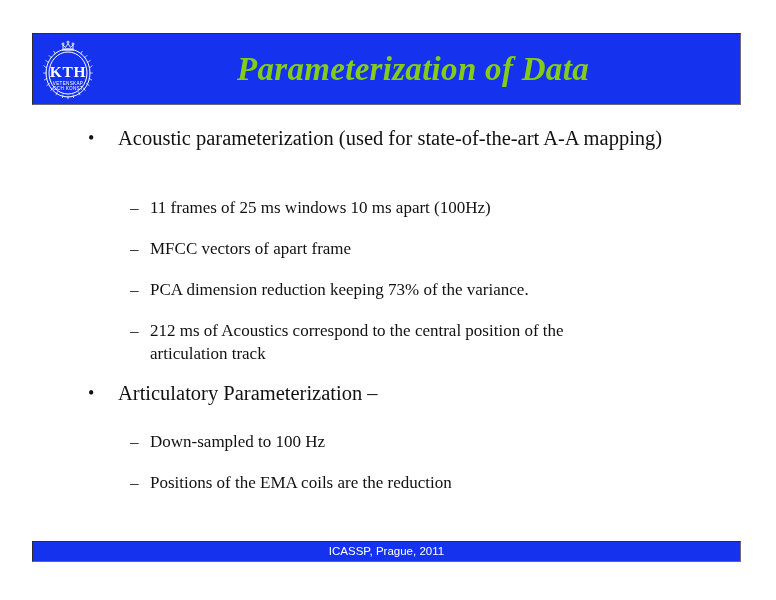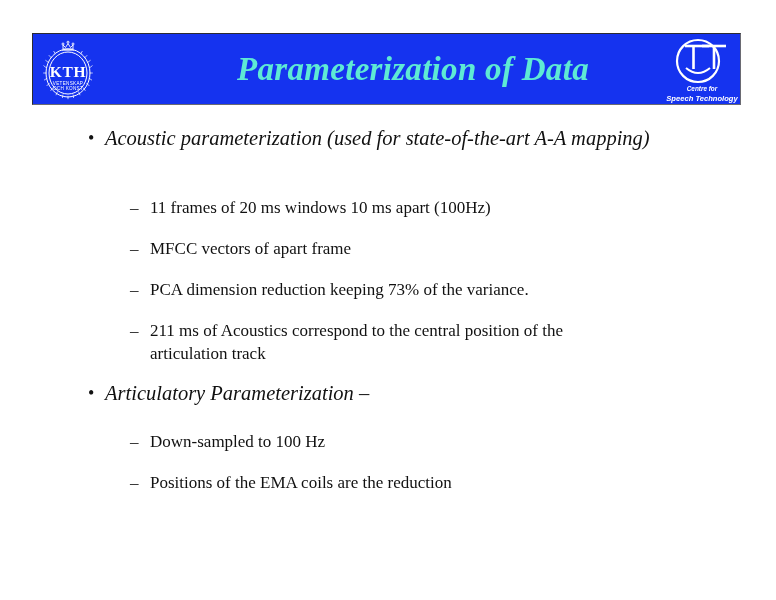--- a/index.html
+++ b/index.html
@@ -39,21 +39,21 @@
     box-sizing: border-box;
   }
   .slide-title {
     position: absolute;
     left: 110px;
     top: 0;
     width: 540px;
     height: 70px;
     line-height: 70px;
     text-align: center;
-    color: #5eead4;
+    color: #84cc16;
     font-family: "Liberation Serif", serif;
     font-weight: bold;
     font-style: italic;
     font-size: 33px;
     letter-spacing: 0.3px;
     white-space: nowrap;
   }
 
   
   .kth-logo {
@@ -94,22 +94,21 @@
   }
   .l1 .bullet {
     position: absolute;
     left: 0px;
     top: 0px;
     font-size: 18px;
     line-height: 26.5px;
   }
   .l1 .txt {
     display: block;
-    margin-left: 17px;
-    font-style: italic;
+    margin-left: 30px;
   }
 
   .l2 {
     position: absolute;
     left: 130px;
     width: 560px;
     font-size: 17px;
     color: #111111;
     line-height: 23px;
   }
@@ -199,77 +198,62 @@
         </g>
 
         <text x="31" y="41" text-anchor="middle" font-family="Liberation Serif, serif" font-size="15.5" font-weight="bold" fill="#ffffff" letter-spacing="0.6">KTH</text>
         <text x="31" y="48.5" text-anchor="middle" font-family="Liberation Sans, sans-serif" font-size="4.6" fill="#ffffff" letter-spacing="0.3">VETENSKAP</text>
         <text x="31" y="54" text-anchor="middle" font-family="Liberation Sans, sans-serif" font-size="4.6" fill="#ffffff" letter-spacing="0.3">OCH KONST</text>
       </svg>
     </div>
 
     <div class="slide-title">Parameterization of Data</div>
 
-    <div class="ctt-logo">
-      <svg width="76" height="70" viewBox="0 0 76 70" aria-hidden="true">
-
-        <circle cx="34" cy="26" r="21" fill="none" stroke="#ffffff" stroke-width="2.2"></circle>
-
-        <path d="M22 33 Q34 43 46 33" fill="none" stroke="#ffffff" stroke-width="2"></path>
-
-        <g fill="none" stroke="#ffffff" stroke-width="2.6">
-          <path d="M21 11 L45 11"></path>
-          <path d="M29.5 11 L29.5 34"></path>
-          <path d="M38 11 L62 11"></path>
-          <path d="M50 11 L50 34"></path>
-        </g>
-
-        <text x="38" y="56" text-anchor="middle" font-family="Liberation Sans, sans-serif" font-size="6.4" font-weight="bold" font-style="italic" fill="#ffffff">Centre for</text>
-        <text x="38" y="66" text-anchor="middle" font-family="Liberation Sans, sans-serif" font-size="7.6" font-weight="bold" font-style="italic" fill="#ffffff">Speech Technology</text>
-      </svg>
-    </div>
   </div>
 
   <div class="body-area">
 
     <div class="l1" style="top:12px;">
       <span class="bullet">•</span>
       <span class="txt">Acoustic parameterization  (used for state-of-the-art A-A mapping)</span>
     </div>
 
     <div class="l2" style="top:83px;">
       <span class="dash">–</span>
-      <span class="txt">11 frames of 20 ms windows 10 ms apart (100Hz)</span>
+      <span class="txt">11 frames of 25 ms windows 10 ms apart (100Hz)</span>
     </div>
 
     <div class="l2" style="top:124px;">
       <span class="dash">–</span>
       <span class="txt">MFCC vectors of apart frame</span>
     </div>
 
     <div class="l2" style="top:165px;">
       <span class="dash">–</span>
       <span class="txt">PCA dimension reduction keeping 73% of the variance.</span>
     </div>
 
     <div class="l2" style="top:206px; width:500px;">
       <span class="dash">–</span>
-      <span class="txt">211 ms of Acoustics correspond to the central position of the articulation track</span>
+      <span class="txt">212 ms of Acoustics correspond to the central position of the articulation track</span>
     </div>
 
     <div class="l1" style="top:267px;">
       <span class="bullet">•</span>
       <span class="txt">Articulatory Parameterization –</span>
     </div>
 
     <div class="l2" style="top:317px;">
       <span class="dash">–</span>
       <span class="txt">Down-sampled to 100 Hz</span>
     </div>
 
     <div class="l2" style="top:358px;">
       <span class="dash">–</span>
       <span class="txt">Positions of the EMA coils are the reduction</span>
     </div>
   </div>
 
+  <div class="footer-bar">
+    <div class="footer-text">ICASSP, Prague,  2011</div>
+  </div>
 
 </div>
 
 </body></html>

